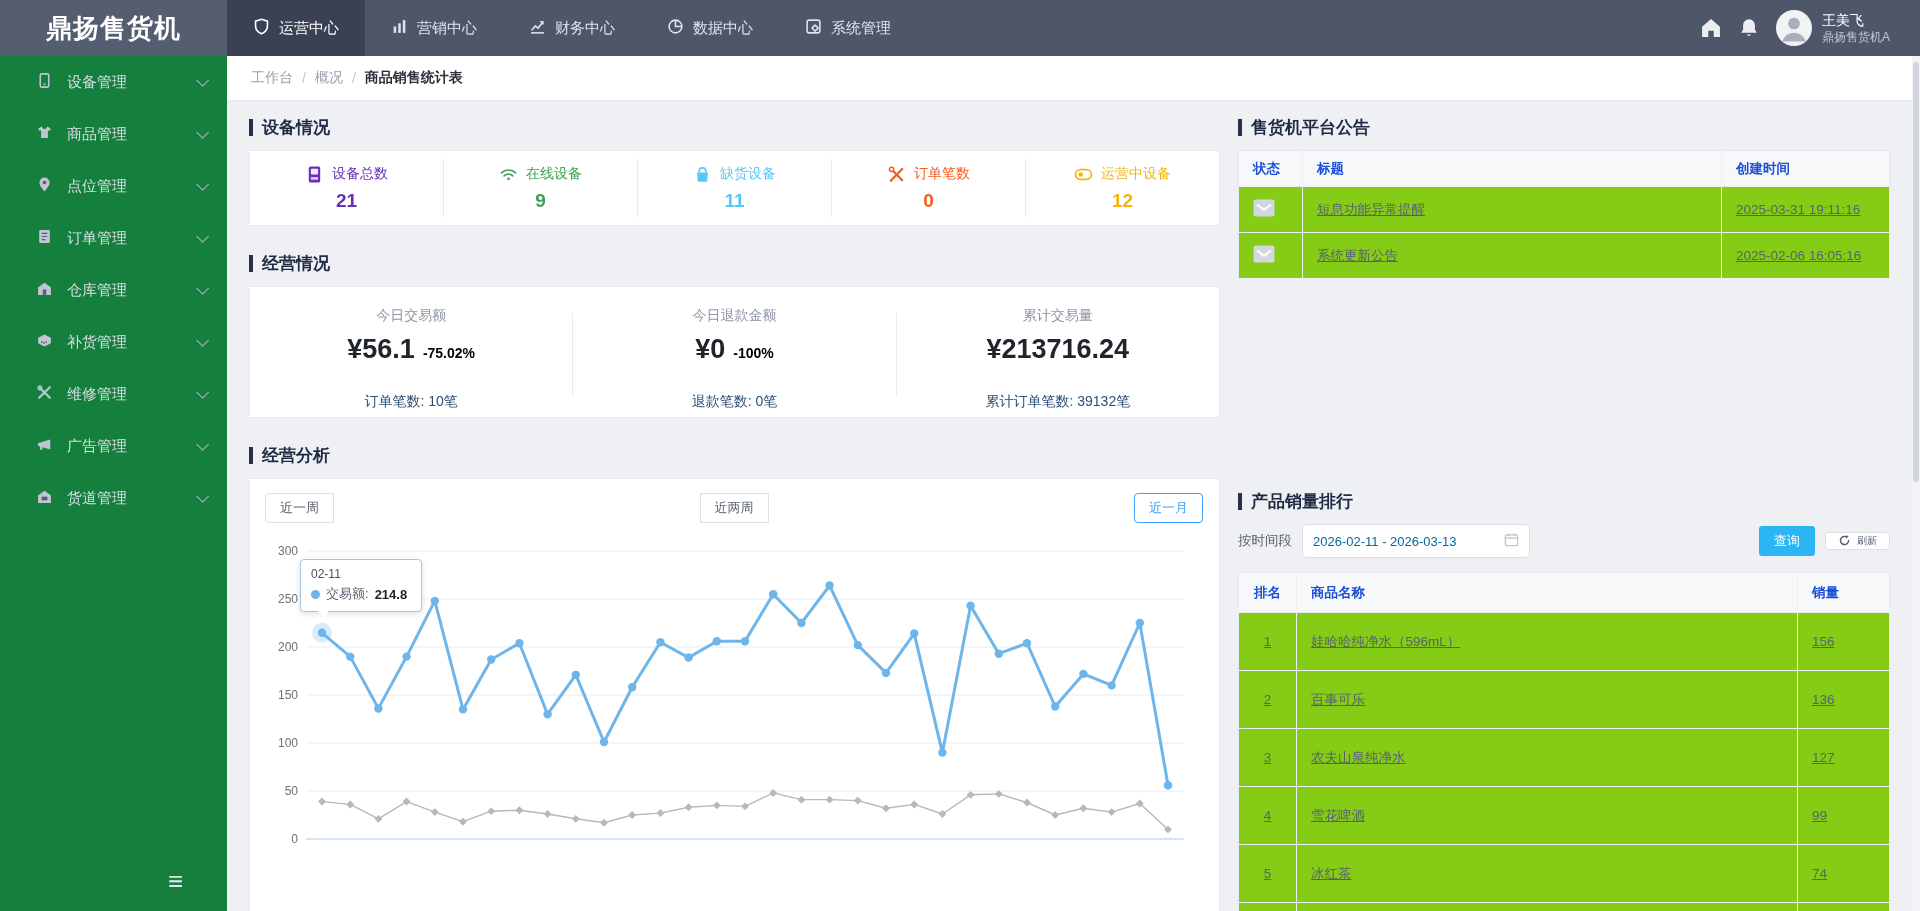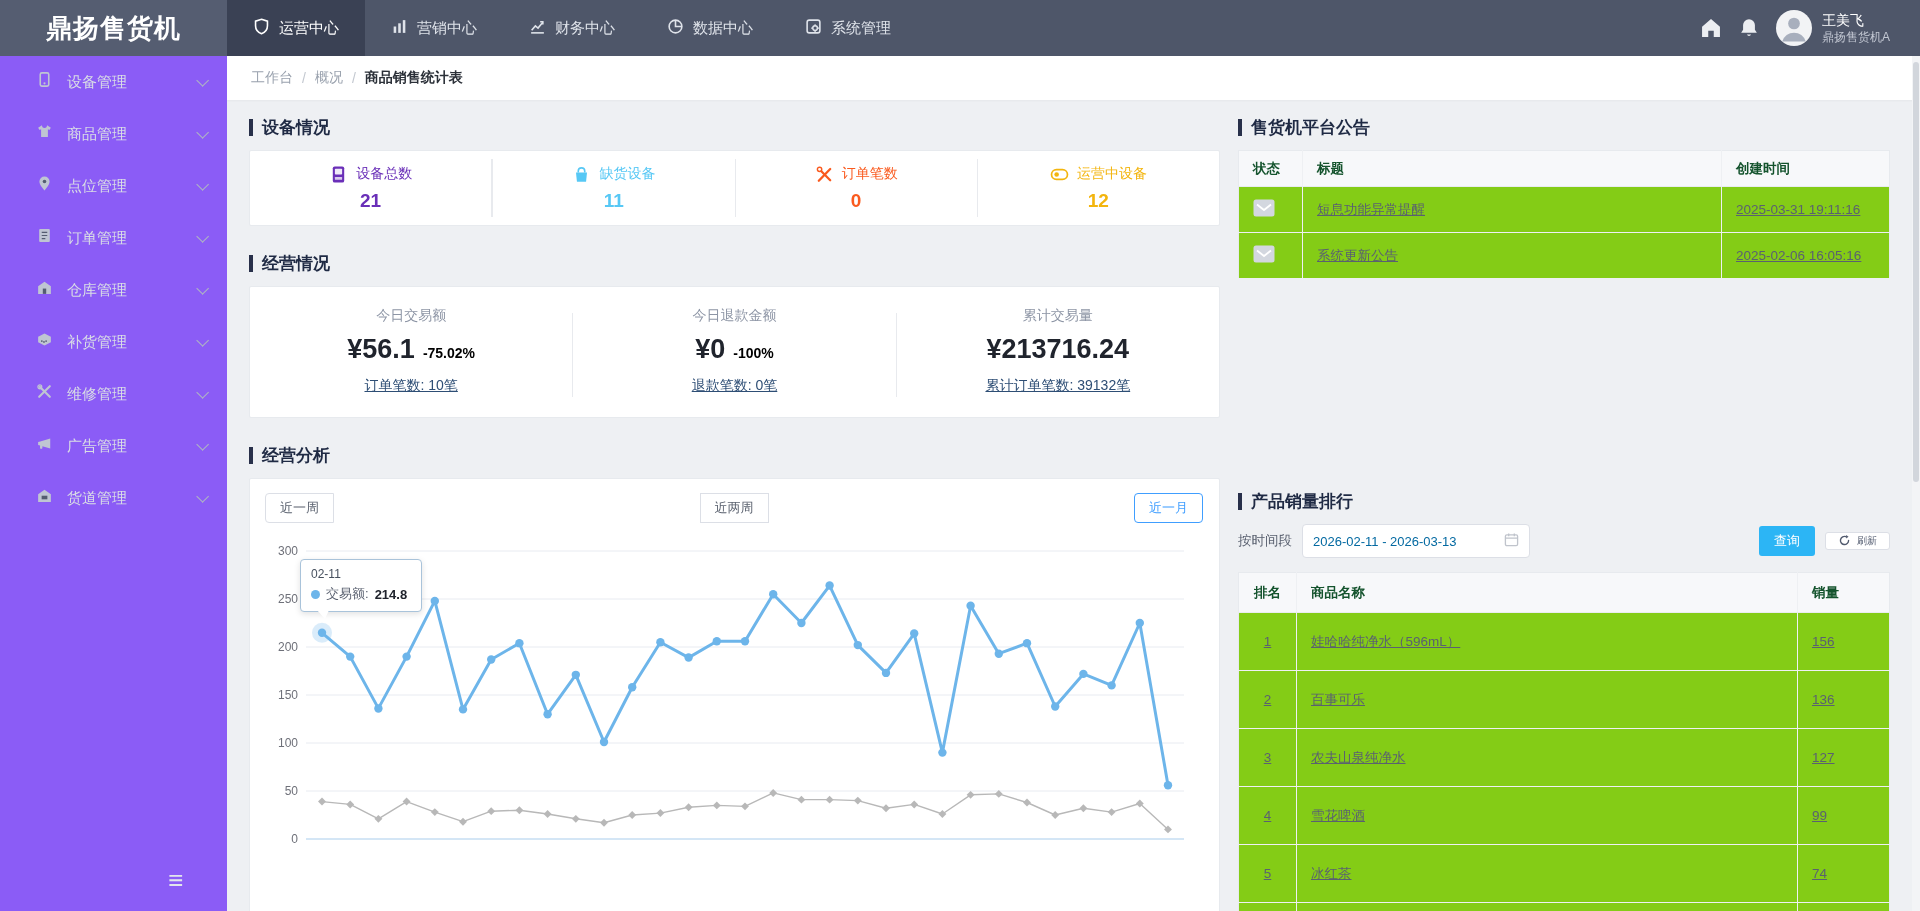--- a/index.html
+++ b/index.html
@@ -19,21 +19,21 @@
   .nav-item svg { width:17px; height:17px; }
   .topbar-right { margin-left:auto; display:flex; align-items:center; gap:16px; padding-right:30px; color:#eceef2; }
   .tb-icon { width:22px; height:22px; cursor:pointer; }
   .userbox { display:flex; align-items:center; gap:10px; cursor:pointer; }
   .avatar { width:36px; height:36px; border-radius:50%; background:#f2f3f5; display:flex;
     align-items:center; justify-content:center; overflow:hidden; }
   .user-name { font-size:14px; color:#fff; line-height:18px; }
   .user-org { font-size:12px; color:#c3c8d3; line-height:16px; }
 
   
-  .sidebar { position:absolute; top:56px; left:0; bottom:0; width:227px; background:#8b5cf6; z-index:20;font-family:Liberation Mono, monospace; }
+  .sidebar { position:absolute; top:56px; left:0; bottom:0; width:227px; background:#15803d; z-index:20; }
   .side-item { height:52px; display:flex; align-items:center; padding:0 22px 0 36px;
     color:#d9dde5; font-size:15px; cursor:pointer; }
   .side-item svg { width:17px; height:17px; margin-right:14px; color:#bfc5d2; flex:none; }
   .side-item .lbl { flex:1; }
   .chev { width:9px; height:9px; border-right:1.6px solid #aeb5c2; border-bottom:1.6px solid #aeb5c2;
     transform:rotate(45deg) translateY(-3px); }
   .side-burger { position:absolute; bottom:14px; left:168px; color:#e2e5ec; font-size:26px; cursor:pointer; }
 
   
   .content { position:absolute; left:227px; top:56px; right:0; bottom:0; }
@@ -60,21 +60,21 @@
   .dev-num { font-size:19px; font-weight:bold; }
   .vdiv { width:1px; align-self:stretch; background:#e8eaee; margin:8px 0; }
 
   
   .biz-card { height:132px; display:flex; align-items:stretch; margin-bottom:26px; padding:20px 0 14px; }
   .biz-cell { flex:1; display:flex; flex-direction:column; align-items:center; }
   .biz-label { font-size:14px; color:#8d95a5; }
   .biz-valrow { margin-top:9px; display:flex; align-items:baseline; gap:8px; }
   .biz-val { font-size:27px; font-weight:bold; color:#20242d; }
   .biz-pct { font-size:14px; font-weight:bold; color:#000000; }
-  .biz-sub { margin-top:12px; font-size:14px; color:#2e4e75;text-decoration:underline; }
+  .biz-sub { margin-top:28px; font-size:14px; color:#2e4e75; }
   .biz-div { width:1px; background:#e8eaee; margin:6px 0; }
 
   
   .chart-card { height:560px; position:relative; }
   .range-row { display:flex; justify-content:space-between; padding:14px 16px 0; }
   .range-btn { height:30px; padding:0 14px; display:flex; align-items:center; font-size:13px;
     color:#5c6370; background:#fff; border:1px solid #dcdfe6; margin-left:-1px; cursor:pointer; }
   .range-btn:first-child { border-radius:4px 0 0 4px; }
   .range-btn:last-child { border-radius:0 4px 4px 0; }
   .range-btn.active { color:#409eff; border-color:#409eff; border-radius:4px; z-index:1; position:relative; }
@@ -83,21 +83,21 @@
     border-radius:4px; box-shadow:0 2px 6px rgba(0,0,0,0.12); padding:7px 14px 8px 10px; z-index:5; }
   .tooltip:after { content:""; position:absolute; left:16px; bottom:-8px; width:0; height:0;
     border-left:8px solid transparent; border-right:4px solid transparent; border-top:9px solid #fff; }
   .tt-date { font-size:12px; color:#46505e; }
   .tt-row { display:flex; align-items:center; gap:6px; margin-top:4px; font-size:13px; color:#5a6170; }
   .tt-dot { width:9px; height:9px; border-radius:50%; background:#6db5ea; }
   .tt-val { font-weight:bold; color:#20242d; }
 
   
   .tbl { width:100%; border-collapse:collapse; background:#fff; border:1px solid #e7eaee; }
-  .tbl th { background:#f7f8fa; font-size:13.5px; color:#14532d; font-weight:bold; text-align:left;
+  .tbl th { background:#f7f8fa; font-size:13.5px; color:#1d4ed8; font-weight:bold; text-align:left;
     padding:0 14px; border-bottom:1px solid #e9ecf0; }
   .tbl td { font-size:13.5px; color:#5a6170; padding:0 14px; border-bottom:1px solid #eef0f3; background:#84cc16;text-decoration:underline; }
   .ann-tbl th { height:36px; }
   .ann-tbl td { height:46px; }
   .ann-tbl .c-status { width:64px; border-right:1px solid #eef0f3; }
   .ann-tbl .c-time { width:168px; border-left:1px solid #eef0f3; }
   .env-icon svg { width:22px; height:18px; display:block; }
 
   .rank-sec { margin-top:211px; }
   .filter-row { display:flex; align-items:center; margin-top:2px; }
@@ -290,20 +290,31 @@
                 <span style="width:19px;height:19px;display:inline-block"><svg viewBox="0 0 20 20" width="100%" height="100%" fill="none" xmlns="http://www.w3.org/2000/svg">
                     <rect x="4" y="1.5" width="12" height="17" rx="2" fill="currentColor"></rect>
                     <rect x="6.2" y="4" width="7.6" height="6" rx="0.8" fill="#fff" opacity="0.9"></rect>
                     <rect x="6.2" y="12.5" width="7.6" height="3" rx="0.6" fill="#fff" opacity="0.75"></rect>
                   </svg></span>
                 <span>设备总数</span>
               </div>
               <div class="dev-num" style="color:#6a2fb8">21</div>
             </div>
             <div class="vdiv"></div>
+            <div class="dev-cell">
+              <div class="dev-top" style="color:#3fa254">
+                <span style="width:19px;height:19px;display:inline-block"><svg viewBox="0 0 20 20" width="100%" height="100%" fill="none" xmlns="http://www.w3.org/2000/svg">
+                    <path d="M2.5 8.2a11 11 0 0 1 15 0" stroke="currentColor" stroke-width="1.8" stroke-linecap="round"></path>
+                    <path d="M5.4 11.4a7 7 0 0 1 9.2 0" stroke="currentColor" stroke-width="1.8" stroke-linecap="round"></path>
+                    <circle cx="10" cy="14.6" r="1.5" fill="currentColor"></circle>
+                  </svg></span>
+                <span>在线设备</span>
+              </div>
+              <div class="dev-num" style="color:#3fa254">9</div>
+            </div>
             <div class="vdiv"></div>
             <div class="dev-cell">
               <div class="dev-top" style="color:#57c8f5">
                 <span style="width:19px;height:19px;display:inline-block"><svg viewBox="0 0 20 20" width="100%" height="100%" fill="none" xmlns="http://www.w3.org/2000/svg">
                     <path d="M6.6 8V6.4a3.4 3.4 0 0 1 6.8 0V8" stroke="currentColor" stroke-width="1.7"></path>
                     <path d="M4.2 8h11.6l-1 9.5H5.2z" fill="currentColor"></path>
                   </svg></span>
                 <span>缺货设备</span>
               </div>
               <div class="dev-num" style="color:#57c8f5">11</div>

